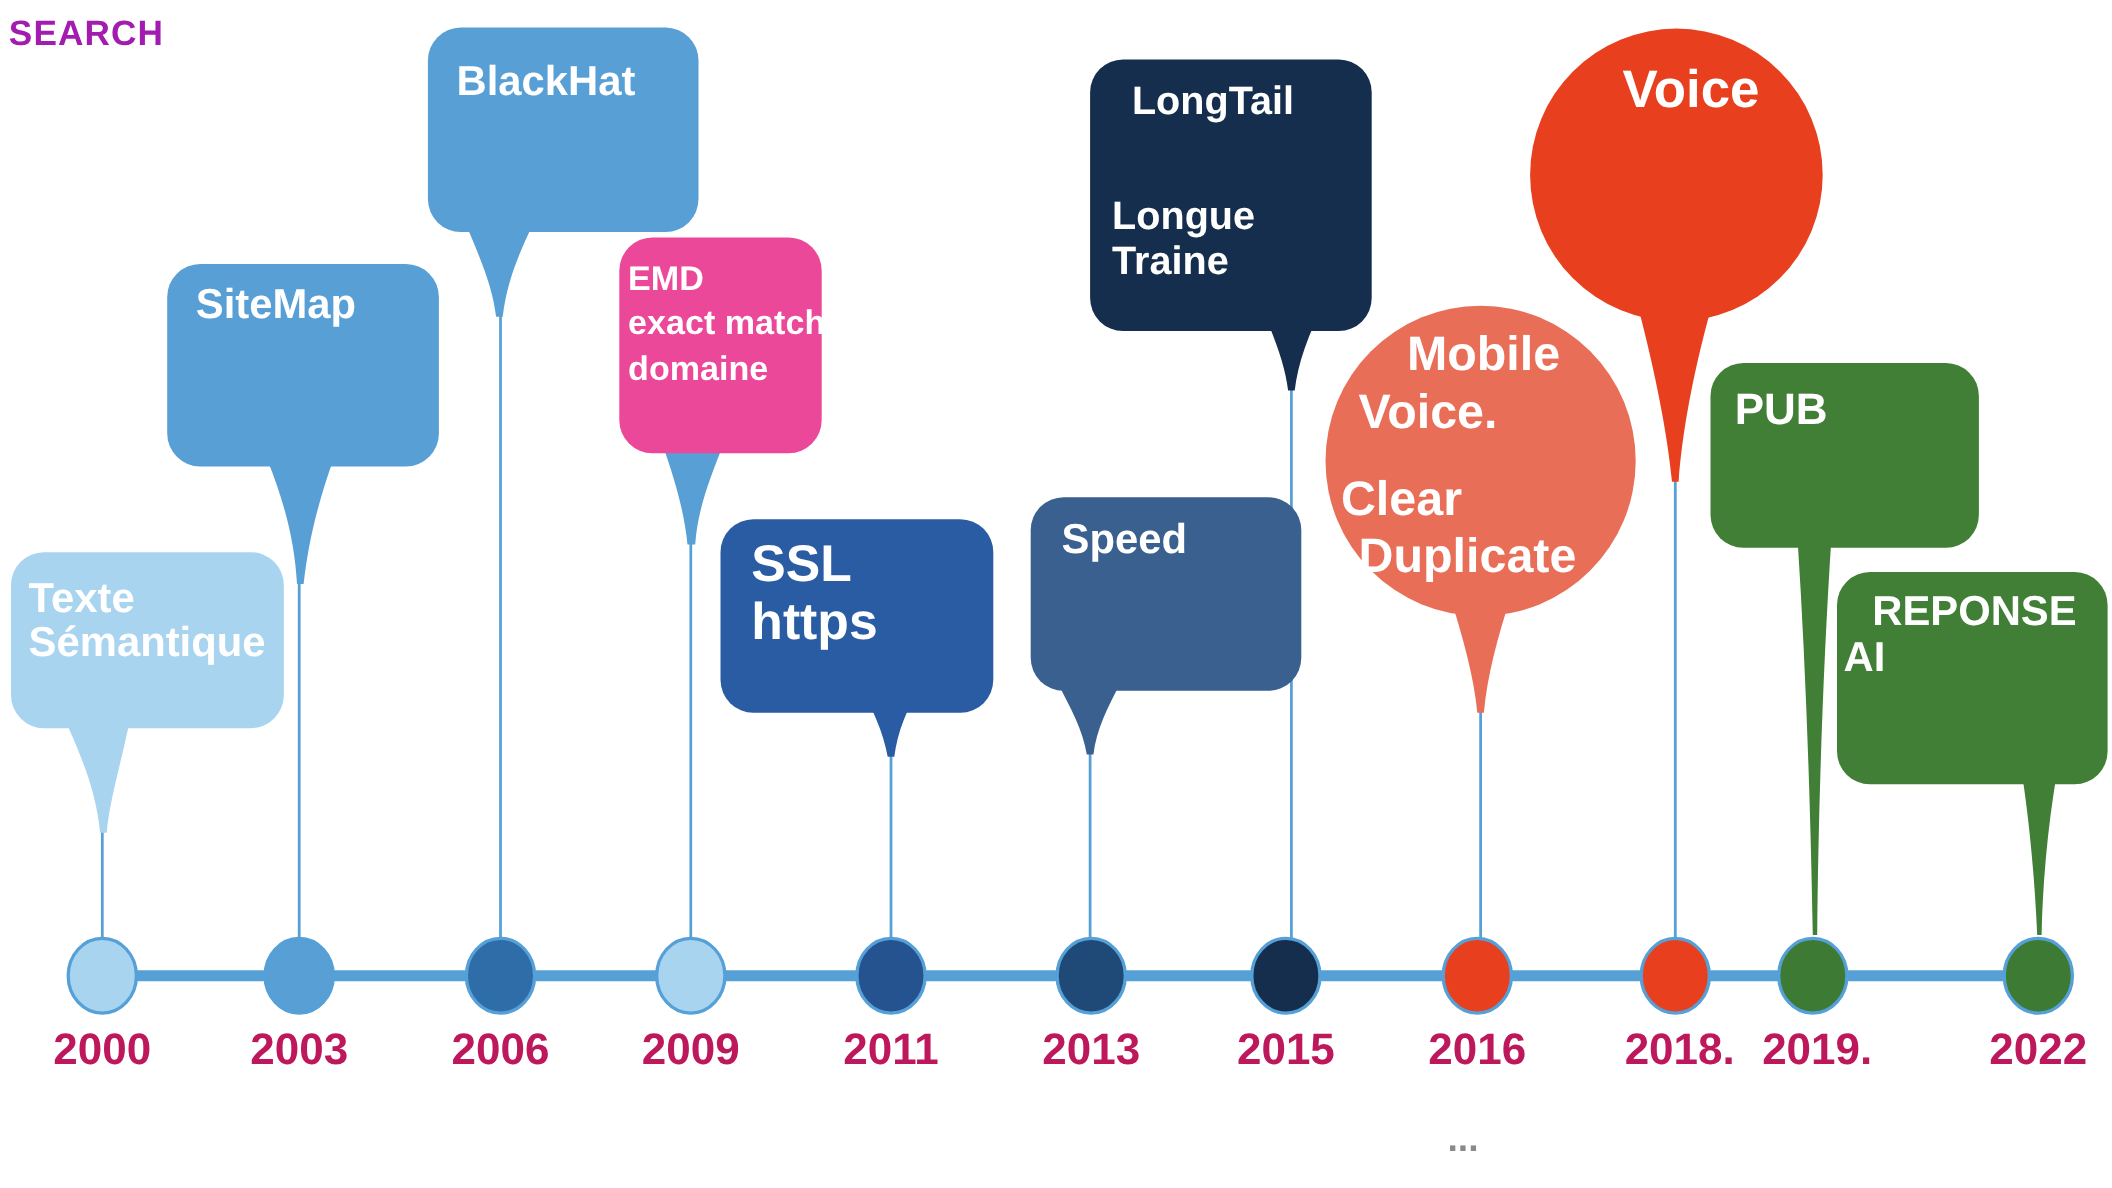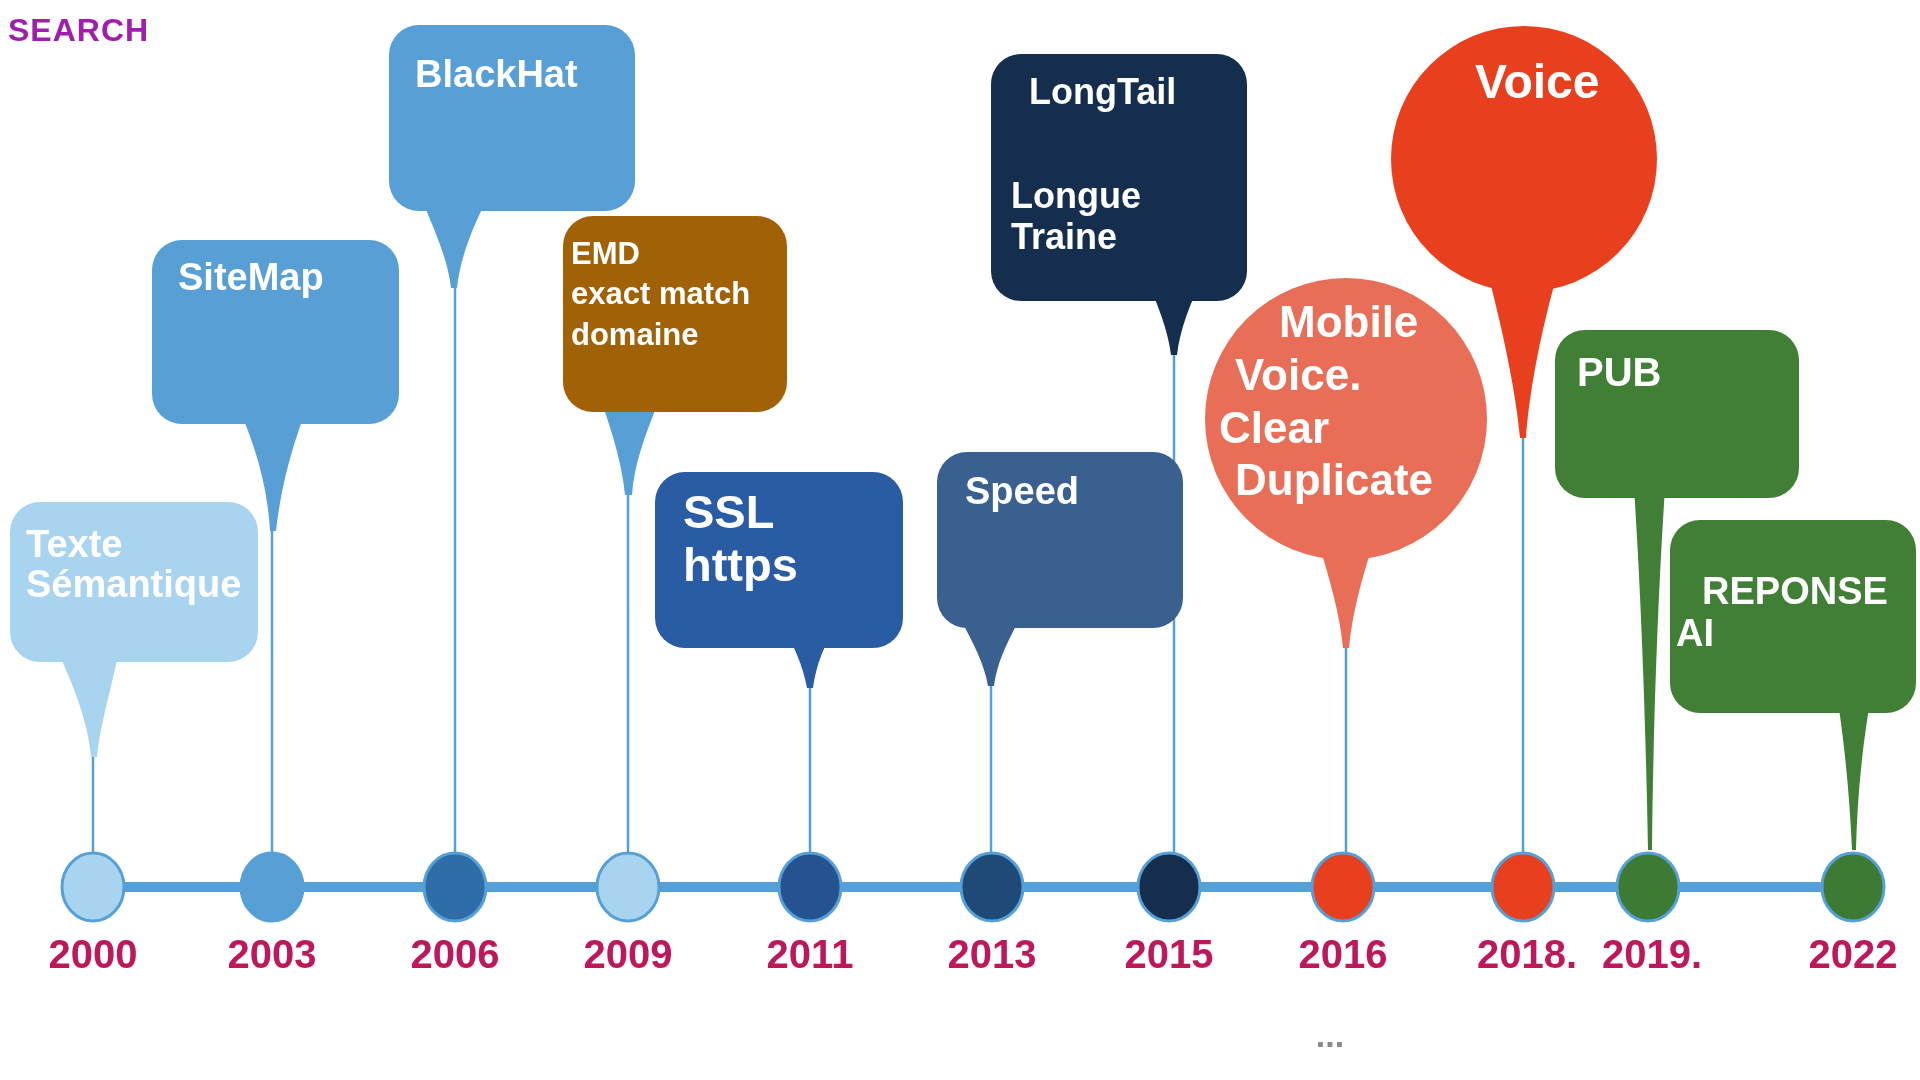--- a/index.html
+++ b/index.html
@@ -15,40 +15,40 @@
               font-size:40px;font-weight:bold;color:#be185d;z-index:3;}
   .ellipsis{position:absolute;left:1290px;top:1016px;width:80px;text-align:center;
             font-size:34px;font-weight:bold;color:#8A8A8A;z-index:3;}
 
   .b-texte   {left:10px;  top:502px; width:248px; height:160px; background:#A9D4F0;
               font-size:38px; line-height:1.06; padding:22px 16px;}
   .b-sitemap {left:152px; top:240px; width:247px; height:184px; background:#579FD5;
               font-size:38px; padding:16px 26px;}
   .b-blackhat{left:389px; top:25px;  width:246px; height:186px; background:#579FD5;
               font-size:38px; padding:28px 26px;}
-  .b-emd     {left:563px; top:216px; width:224px; height:196px; background:#a16207;
+  .b-emd     {left:563px; top:216px; width:184px; height:196px; background:#ec4899;
               font-size:31px; line-height:1.3; padding:18px 8px;}
   .b-ssl     {left:655px; top:472px; width:248px; height:176px; background:#2A5CA4;
               font-size:47px; line-height:1.12; padding:14px 28px;}
   .b-speed   {left:937px; top:452px; width:246px; height:176px; background:#3A608F;
               font-size:38px; padding:18px 28px;}
   .b-longtail{left:991px; top:34px;  width:256px; height:247px; background:#152E4D;
               font-size:36px; line-height:1.12; padding:18px 20px;margin-top:20px;}
   .b-longtail .line-0{text-indent:18px;}
   .b-longtail .line-1{margin-top:64px;}
   .b-pub     {left:1555px;top:330px; width:244px; height:168px; background:#417F36;
               font-size:40px; padding:20px 22px;}
   .b-reponse {left:1670px;top:520px; width:246px; height:193px; background:#417F36;
               font-size:38px; line-height:1.1; padding:16px 6px;}
-  .b-reponse .line-0{text-indent:26px;margin-top:35px;}
+  .b-reponse .line-0{text-indent:26px;}
   .c-mobile  {left:1205px;top:278px; width:282px; height:282px; border-radius:50%;
               background:#E96E57; font-size:44px; line-height:1.2; padding-top:18px;}
   .c-mobile .line-0{padding-left:74px;}
   .c-mobile .line-1{padding-left:30px;}
-  .c-mobile .line-2{padding-left:14px;}
+  .c-mobile .line-2{padding-left:14px;margin-top:26px;}
   .c-mobile .line-3{padding-left:30px;}
   .c-voice   {left:1391px;top:26px;  width:266px; height:266px; border-radius:50%;
               background:#E8401F; font-size:48px; padding-top:28px;}
   .c-voice .line-0{padding-left:84px;}
 </style>
 </head>
 <body>
 
 <div id="stage">
 

